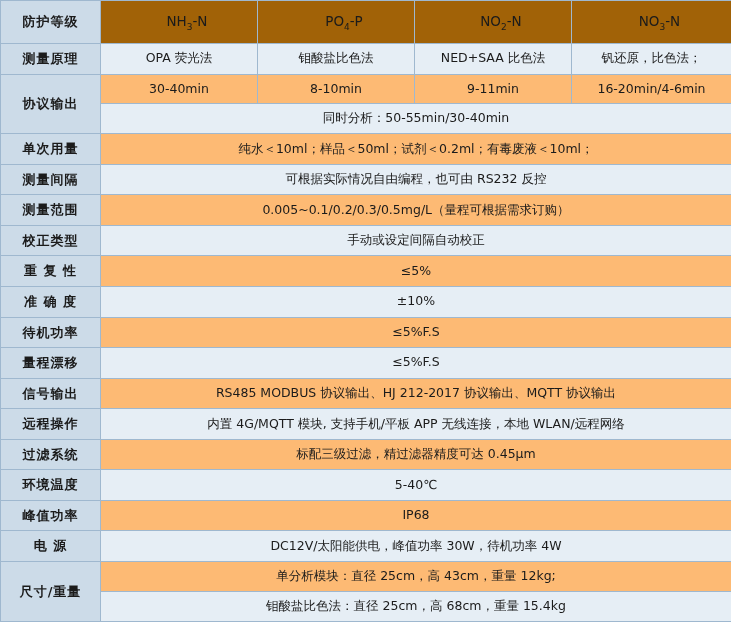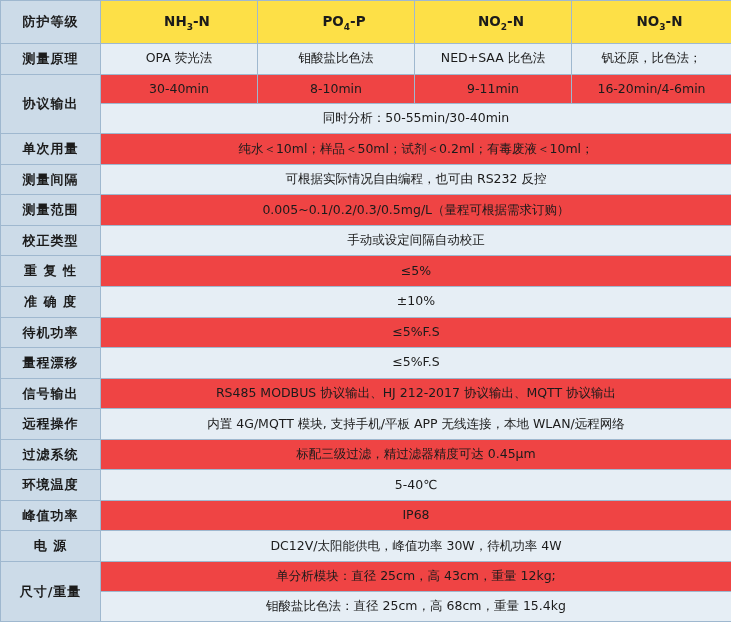--- a/index.html
+++ b/index.html
@@ -19,34 +19,34 @@
     width: 731px;
     table-layout: fixed;
   }
   table.spec td {
     border: 1px solid #9fb8cf;
     text-align: center;
     vertical-align: middle;
     font-size: 12.5px;
     line-height: 1.35;
     padding: 6px 4px;
-    background: #ef4444;
+    background: #fdba74;
   }
   
   table.spec td.label {
     width: 100px;
     background: #ccdbe8;
     font-weight: bold;
     letter-spacing: 1px;
     font-size: 13px;
     color: #1b1b1b;
   }
   table.spec td.head {
-    background: #fde047;
-    font-weight: bold;
+    background: #a16207;
+    font-weight: normal;
     font-size: 13.5px;
     padding-left: 20px;
   }
   table.spec td.tint {
     background: #e6eef5;
     margin-top: 24px;
   }
   table.spec tr.r-head td { height: 30px; }
   .sub { vertical-align: sub; font-size: 9px; }
 </style>

